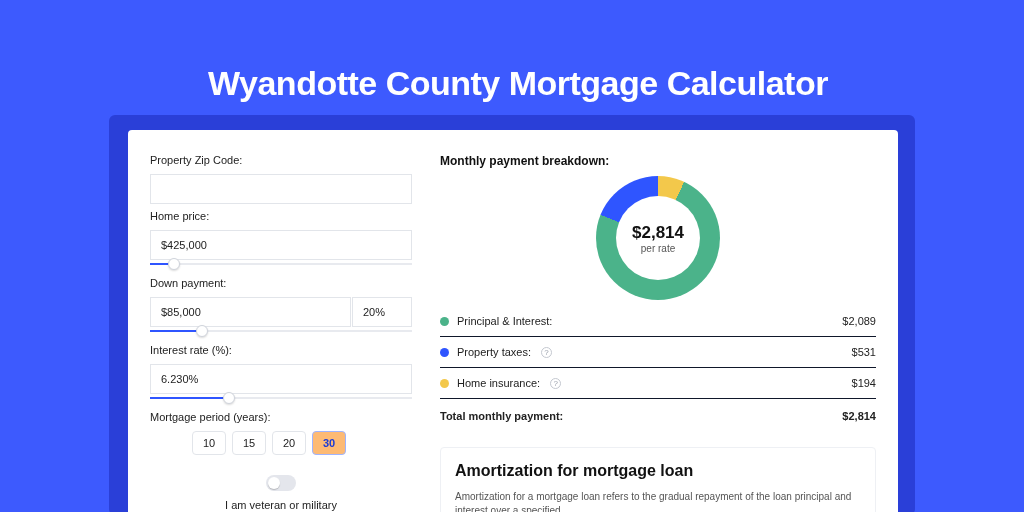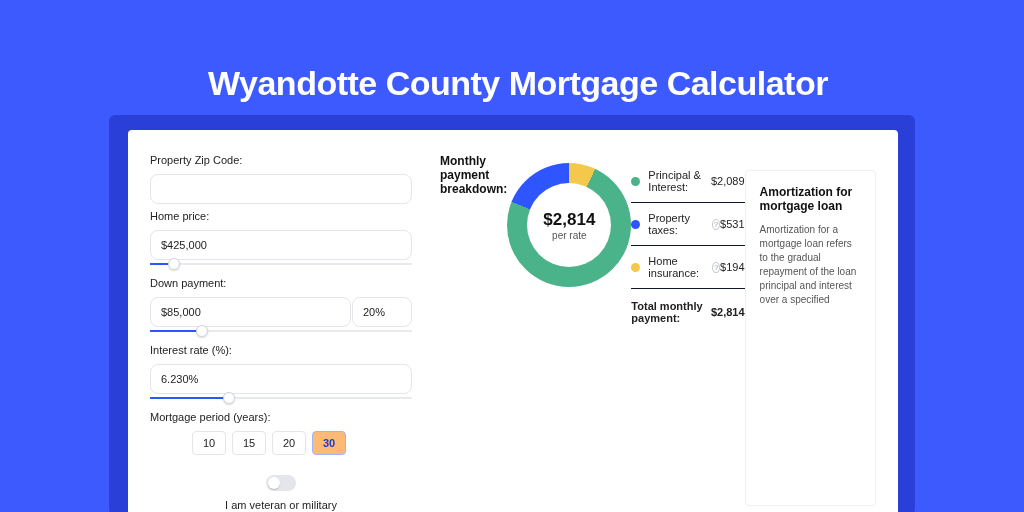--- a/index.html
+++ b/index.html
@@ -2,25 +2,25 @@
 <html><head>
 <meta charset="utf-8">
 <style>
   * { box-sizing: border-box; margin: 0; padding: 0; }
   html, body { width: 1024px; height: 512px; overflow: hidden; font-family: -apple-system, BlinkMacSystemFont, "Segoe UI", Arial, sans-serif; }
   .bg { width: 1024px; height: 512px; background: #3d5afe; position: relative; }
   .title { position: absolute; top: 64px; left: 12px; right: 0; text-align: center; color: #fff; font-size: 34px; font-weight: 700; letter-spacing: -0.5px; }
   .card-under { position: absolute; left: 109px; top: 115px; width: 806px; height: 400px; background: #2a3fd8; border-radius: 6px; }
   .card { position: absolute; left: 128px; top: 130px; width: 770px; height: 400px; background: #fff; border-radius: 4px; padding: 24px 22px; display: flex; gap: 28px; }
   .left { width: 262px; flex: none; }
-  .right { flex: 1; display: flex; flex-direction: row; }
+  .right { flex: 1; display: flex; flex-direction: column; }
   .field-label { font-size: 11px; color: #222; margin-bottom: 8px; margin-top: 6px; display: block; }
   .left .field-label:first-child { margin-top: 0; }
   .input-row { display: flex; gap: 1px; }
-  .input { width: 100%; height: 30px; border: 1px solid #e2e5ea; border-radius: 8px; background: #fff; padding: 0 10px; font-size: 11px; color: #222; }
+  .input { width: 100%; height: 30px; border: 1px solid #e2e5ea; border-radius: 0; background: #fff; padding: 0 10px; font-size: 11px; color: #222; }
   .input-narrow { width: 60px; flex: none; }
   .slider-track { position: relative; height: 14px; margin-top: -3px; }
   .slider-track::before { content: ""; position: absolute; left: 0; right: 0; top: 6px; height: 2px; background: #e8eaef; }
   .slider-fill { position: absolute; left: 0; top: 6px; height: 2px; background: #2f55ff; }
   .slider-thumb { position: absolute; top: 1px; width: 12px; height: 12px; border-radius: 50%; background: #fff; border: 1px solid #d0d4dc; box-shadow: 0 1px 2px rgba(0,0,0,0.15); transform: translateX(-50%); }
   .period-row { display: flex; gap: 6px; margin-top: 8px; padding-left: 42px; }
   .period-btn { width: 34px; height: 24px; display: flex; align-items: center; justify-content: center; font-size: 11px; border: 1px solid #e2e5ea; border-radius: 4px; background: #fff; color: #222; cursor: pointer; }
   .period-btn.active { background: #fdba74; border-color: #9fb4ff; color: #1a3bd6; font-weight: 600; }
   .vet-row { display: flex; align-items: center; gap: 8px; margin-top: 20px; flex-direction: column; }
   .toggle { width: 30px; height: 16px; border-radius: 9px; background: #e4e6ec; position: relative; cursor: pointer; }
@@ -33,21 +33,21 @@
   .donut-center { position: absolute; inset: 0; display:flex; flex-direction:column; align-items:center; justify-content:center; z-index:2; }
   .donut-amount { font-size: 17px; font-weight: 700; color: #111; }
   .donut-sub { font-size: 10px; color: #555; }
   .legend { margin-top: 6px; }
   .legend-row { display: flex; align-items: center; justify-content: space-between; padding: 9px 0; border-bottom: 1px solid #0f172a; font-size: 11px; color: #222; }
   .legend-left { display: flex; align-items: center; gap: 8px; }
   .dot { width: 9px; height: 9px; border-radius: 50%; flex: none; }
   .info-icon { width: 11px; height: 11px; border: 1px solid #c4c8d0; border-radius: 50%; display:inline-flex; align-items:center; justify-content:center; font-size:8px; color:#9aa0ab; margin-left: 2px; }
   .legend-row.total { border-bottom: none; font-weight: 700; padding-top: 11px; }
   .amort-card { margin-top: 16px; border: 1px solid #eef0f4; border-radius: 4px; padding: 14px 14px 0 14px; }
-  .amort-title { font-size: 12px; font-weight: 700; color: #111; margin-bottom: 10px; }
+  .amort-title { font-size: 16px; font-weight: 700; color: #111; margin-bottom: 10px; }
   .amort-text { font-size: 10px; color: #555; line-height: 1.4; }
   :root { --c-pi:#4bb38a; --c-pt:#2f55ff; --c-hi:#f3c84b; }
 </style>
 </head>
 <body>
 
 <div class="bg">
   <h1 class="title">Wyandotte County Mortgage Calculator</h1>
   <div class="card-under"></div>
 

